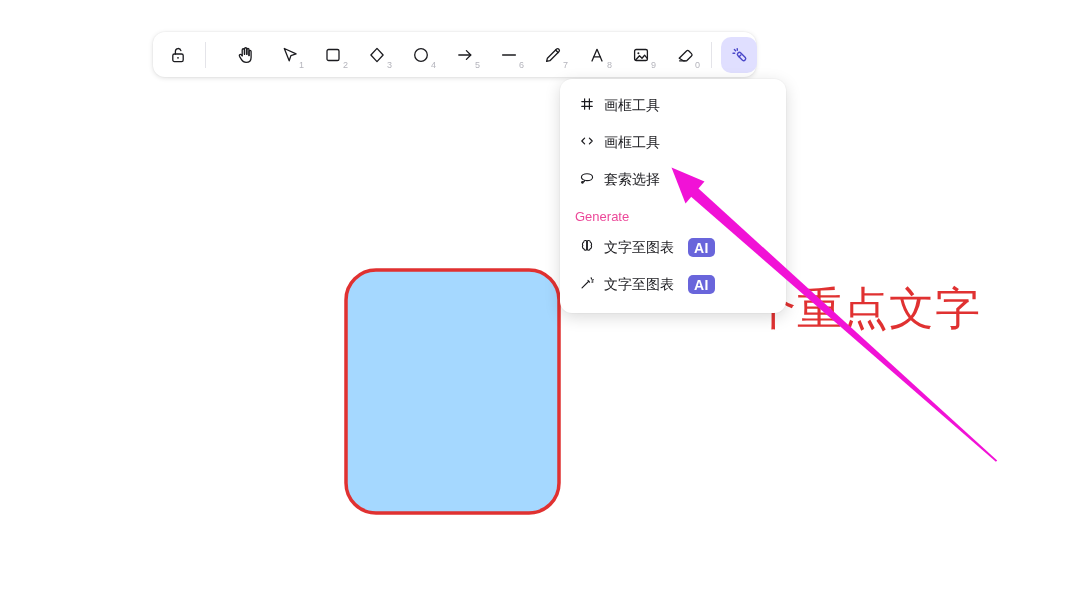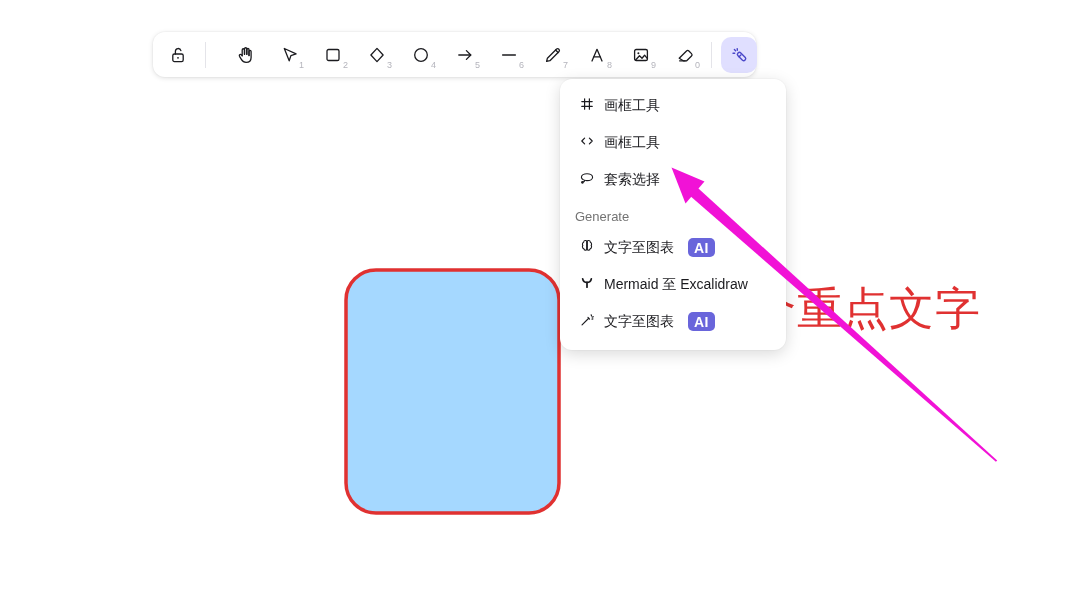--- a/index.html
+++ b/index.html
@@ -38,21 +38,21 @@
     box-shadow:0 4px 16px rgba(0,0,0,.15), 0 0 0 1px rgba(0,0,0,.02);
   }
   .menu-item {
     height:33px; margin-bottom:4px; border-radius:8px; cursor:pointer;
     display:flex; align-items:center; gap:9px; padding:0 10px;
     font-size:14px; color:#1b1b1f; white-space:nowrap;
   }
   .menu-item:last-child { margin-bottom:0; }
   .menu-item.active { background:#e0dfff; }
   .menu-item svg { flex:0 0 auto; }
-  .menu-section { font-size:13px; color:#737373; padding:9px 0 7px 6px; }
+  .menu-section { font-size:13px; color:#ec4899; padding:9px 0 7px 6px; }
   .badge-ai {
     background:#6965db; color:#fff; font-size:14px; font-weight:bold;
     padding:2.5px 6px; border-radius:5px; margin-left:5px; line-height:1;
     letter-spacing:.3px;
   }
 
   
   .shape-layer { position:absolute; left:0; top:0; z-index:4; }
   .laser-layer { position:absolute; left:0; top:0; z-index:20; pointer-events:none; }
   .annotation-text {
@@ -249,29 +249,20 @@
       <svg width="16" height="16" viewBox="0 0 20 20" fill="none" stroke="#1b1b1f" stroke-width="1.4" stroke-linecap="round" stroke-linejoin="round">
         <path d="M10 4.4a2.2 2.2 0 0 0-4.2.8 2.7 2.7 0 0 0-1.5 2.6c0 .6.2 1.1.5 1.5a2.7 2.7 0 0 0-.5 1.7c0 1.2.7 2.2 1.8 2.5a2.2 2.2 0 0 0 3.9.9z"></path>
         <path d="M10 4.4a2.2 2.2 0 0 1 4.2.8 2.7 2.7 0 0 1 1.5 2.6c0 .6-.2 1.1-.5 1.5a2.7 2.7 0 0 1 .5 1.7c0 1.2-.7 2.2-1.8 2.5a2.2 2.2 0 0 1-3.9.9z"></path>
         <path d="M10 4.4v10"></path>
       </svg>
     </span>
     <span>文字至图表</span>
     <span class="badge-ai">AI</span>
   </div>
 
-  <div class="menu-item">
-    <span>
-      <svg width="16" height="16" viewBox="0 0 20 20" fill="none" stroke="#1b1b1f" stroke-width="2.2" stroke-linecap="round" stroke-linejoin="round">
-        <path d="M4.6 4.8c.6 2.9 2.5 4.5 5.4 4.5s4.8-1.6 5.4-4.5"></path>
-        <path d="M10 9.3v6"></path>
-      </svg>
-    </span>
-    <span>Mermaid 至 Excalidraw</span>
-  </div>
 
   <div class="menu-item">
     <span>
       <svg width="16" height="16" viewBox="0 0 20 20" fill="none" stroke="#1b1b1f" stroke-width="1.4" stroke-linecap="round" stroke-linejoin="round">
         <path d="M3.8 16.2l8.4-8.4"></path>
           <path d="M11.2 6.8l2 2"></path>
         <path d="M15.2 3.4l.5 1.6"></path>
           <path d="M18 5.9l-1.6.5"></path>
           <path d="M16.2 8.9l1.2-.3"></path>
       </svg>

